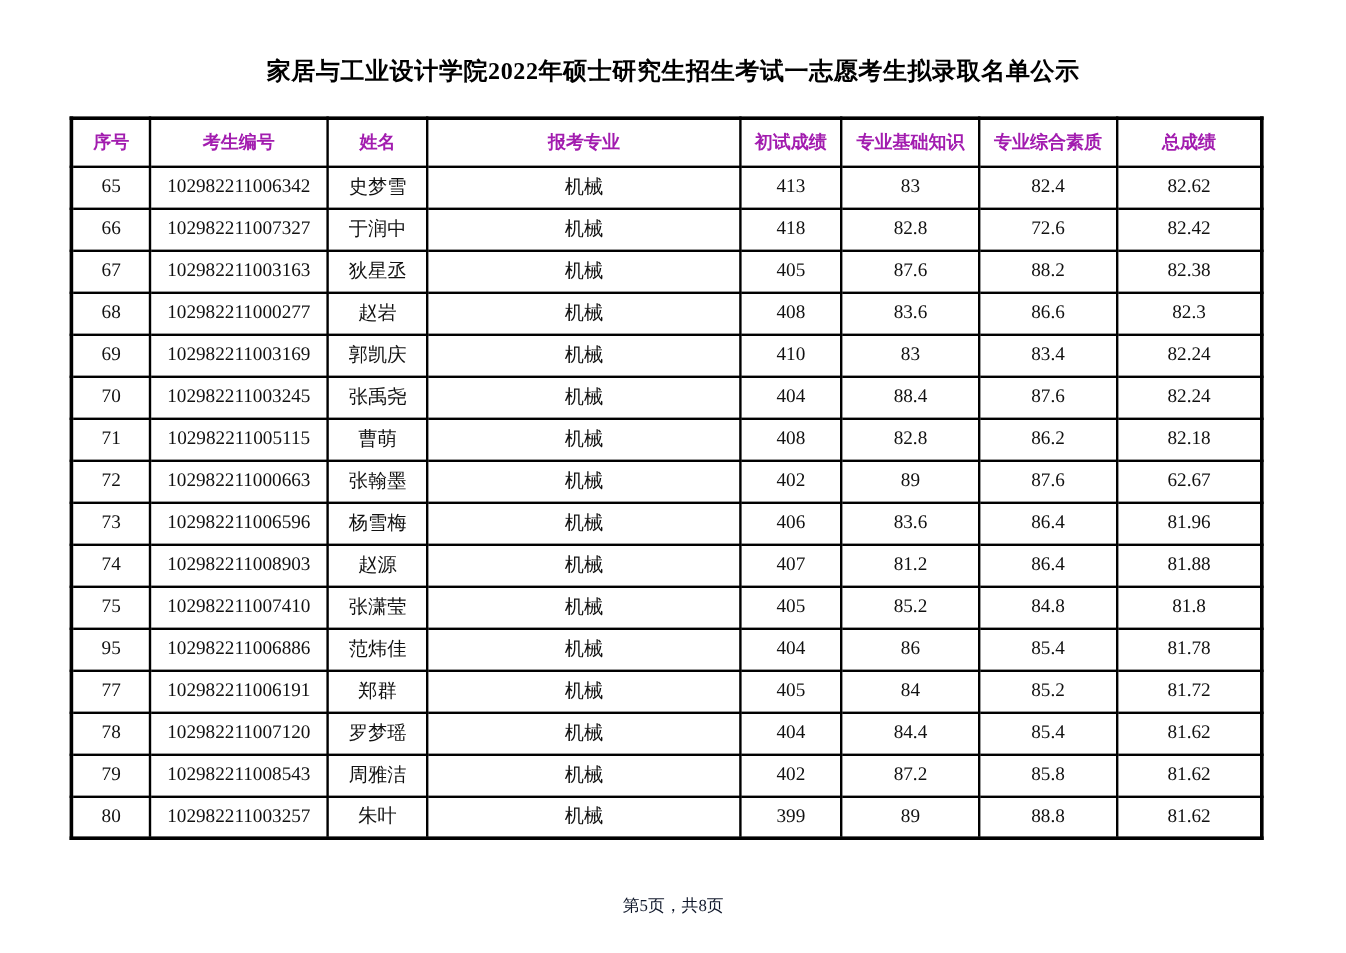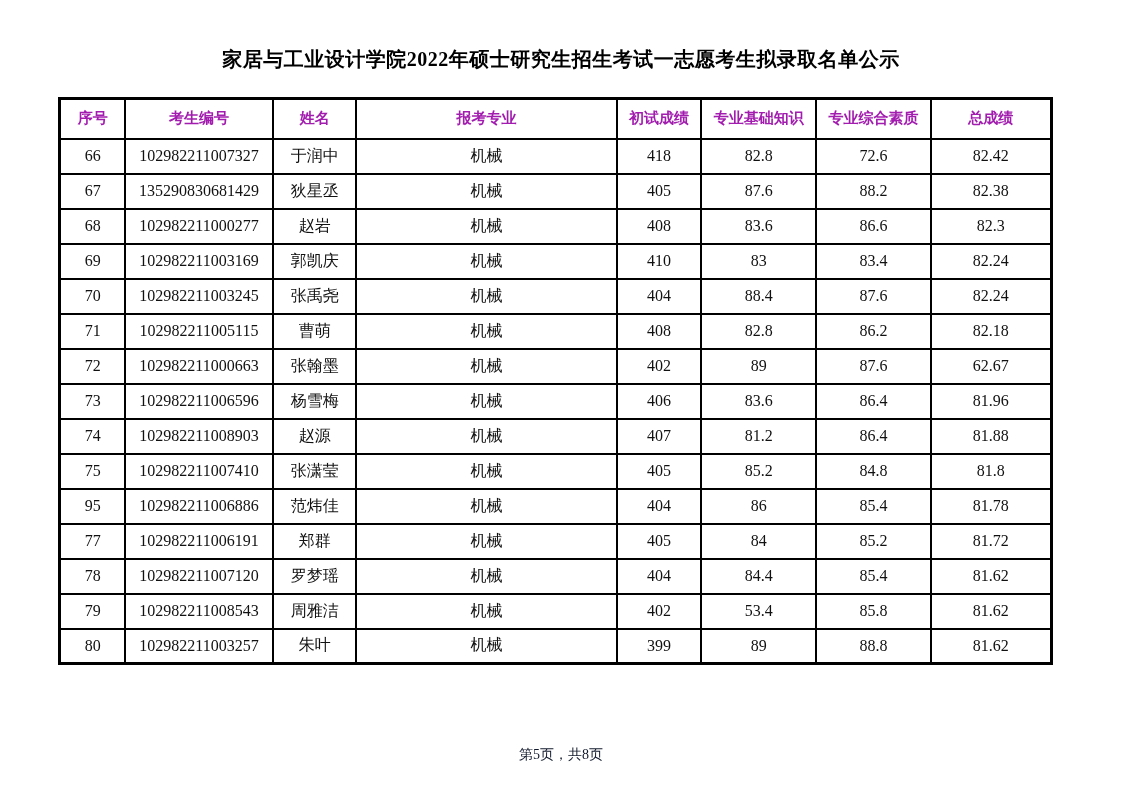--- a/index.html
+++ b/index.html
@@ -94,32 +94,42 @@
             <th>姓名</th>
             <th>报考专业</th>
             <th>初试成绩</th>
             <th>专业基础知识</th>
             <th>专业综合素质</th>
             <th>总成绩</th>
           </tr>
       </thead>
       <tbody id="table-body">
           <tr>
+            <td class="cell-index">65</td>
+            <td class="cell-candidate-id">102982211006342</td>
+            <td class="cell-name">史梦雪</td>
+            <td class="cell-major">机械</td>
+            <td class="cell-initial-score">413</td>
+            <td class="cell-basic-knowledge">83</td>
+            <td class="cell-comprehensive-quality">82.4</td>
+            <td class="cell-total-score">82.62</td>
+          </tr>
+          <tr>
             <td class="cell-index">66</td>
             <td class="cell-candidate-id">102982211007327</td>
             <td class="cell-name">于润中</td>
             <td class="cell-major">机械</td>
             <td class="cell-initial-score">418</td>
             <td class="cell-basic-knowledge">82.8</td>
             <td class="cell-comprehensive-quality">72.6</td>
             <td class="cell-total-score">82.42</td>
           </tr>
           <tr>
             <td class="cell-index">67</td>
-            <td class="cell-candidate-id">135290830681429</td>
+            <td class="cell-candidate-id">102982211003163</td>
             <td class="cell-name">狄星丞</td>
             <td class="cell-major">机械</td>
             <td class="cell-initial-score">405</td>
             <td class="cell-basic-knowledge">87.6</td>
             <td class="cell-comprehensive-quality">88.2</td>
             <td class="cell-total-score">82.38</td>
           </tr>
           <tr>
             <td class="cell-index">68</td>
             <td class="cell-candidate-id">102982211000277</td>
@@ -229,21 +239,21 @@
             <td class="cell-basic-knowledge">84.4</td>
             <td class="cell-comprehensive-quality">85.4</td>
             <td class="cell-total-score">81.62</td>
           </tr>
           <tr>
             <td class="cell-index">79</td>
             <td class="cell-candidate-id">102982211008543</td>
             <td class="cell-name">周雅洁</td>
             <td class="cell-major">机械</td>
             <td class="cell-initial-score">402</td>
-            <td class="cell-basic-knowledge">53.4</td>
+            <td class="cell-basic-knowledge">87.2</td>
             <td class="cell-comprehensive-quality">85.8</td>
             <td class="cell-total-score">81.62</td>
           </tr>
           <tr>
             <td class="cell-index">80</td>
             <td class="cell-candidate-id">102982211003257</td>
             <td class="cell-name">朱叶</td>
             <td class="cell-major">机械</td>
             <td class="cell-initial-score">399</td>
             <td class="cell-basic-knowledge">89</td>

